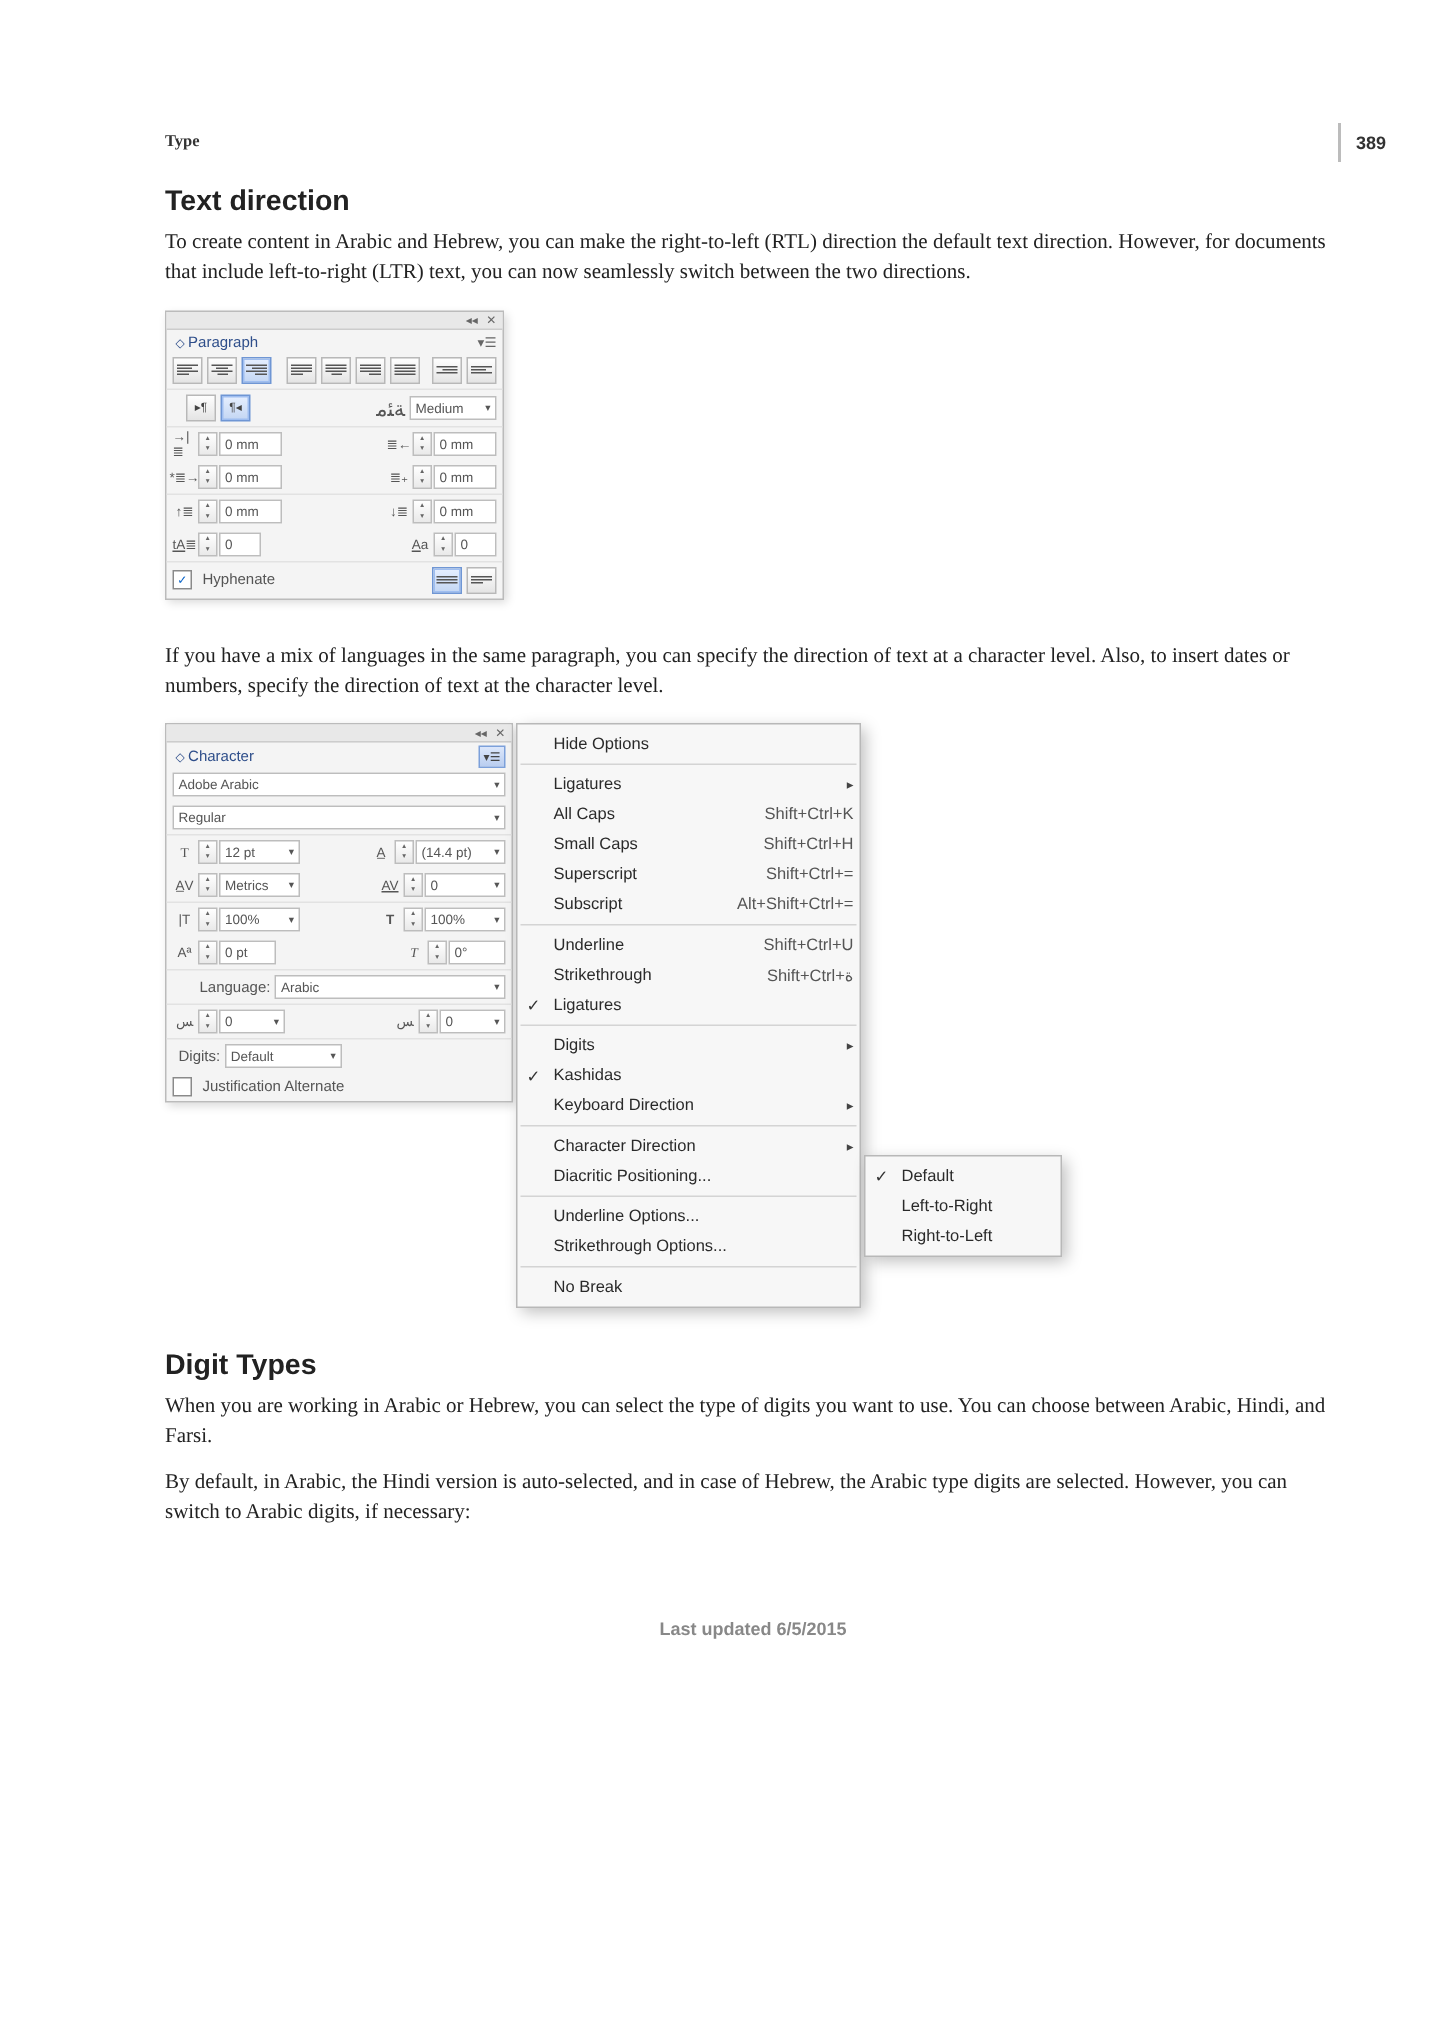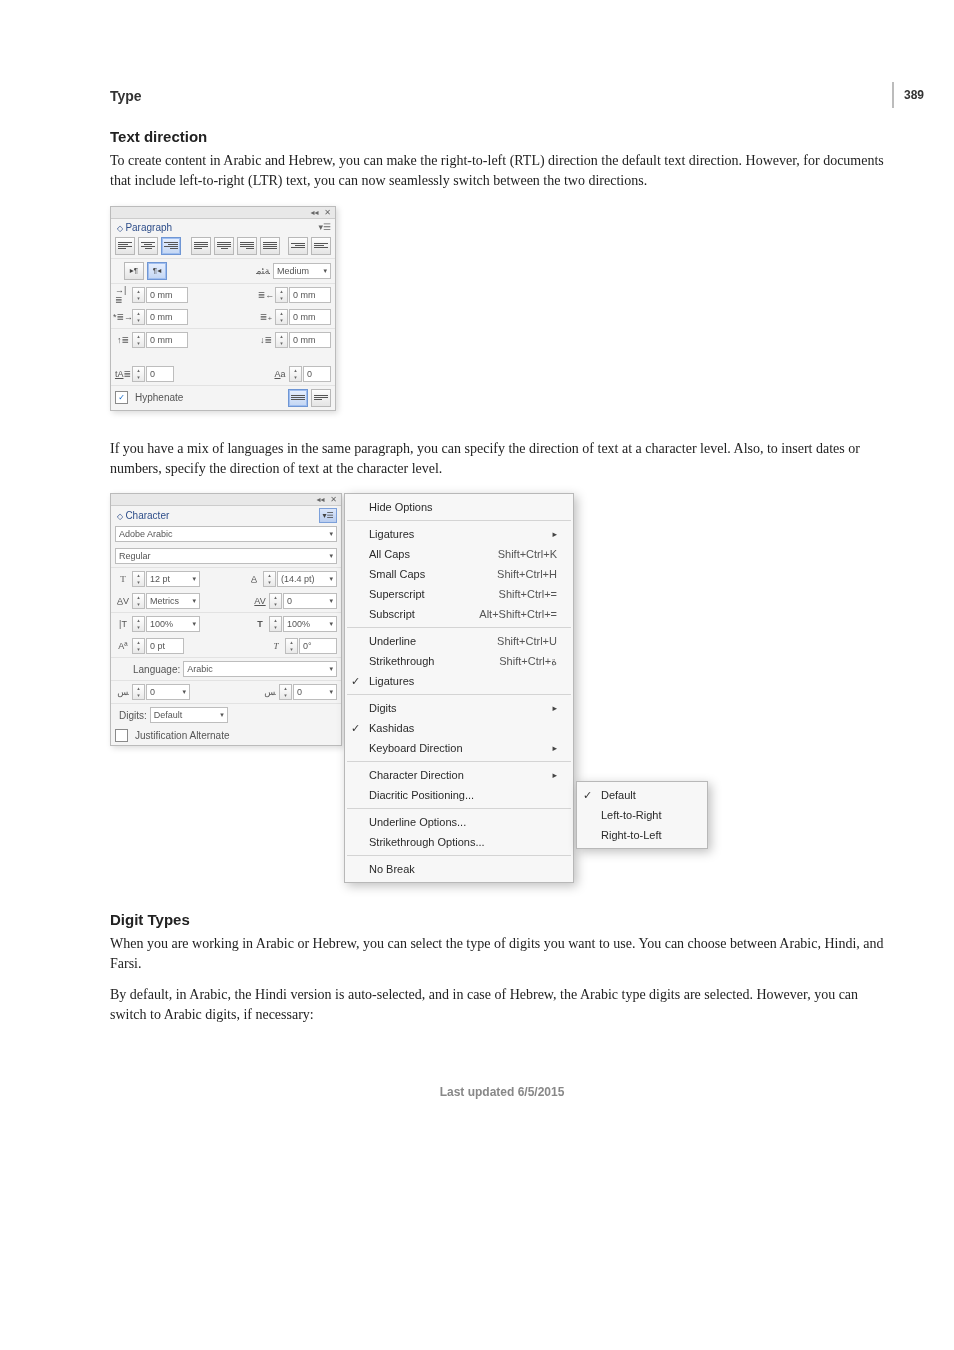--- a/index.html
+++ b/index.html
@@ -18,28 +18,28 @@
     position: absolute;
     top: 82px;
     right: 30px;
     font-family: "Myriad Pro", Helvetica, Arial, sans-serif;
     font-size: 12px;
     font-weight: 700;
     border-left: 2px solid #bcbcbc;
     padding: 6px 0 6px 10px;
   }
   .crumb {
-    font-family: Liberation Sans, sans-serif;
-    font-size: 14px;
+    font-family: Liberation Serif, serif;
+    font-size: 11px;
     font-weight: 700;
     margin-top: 18px;
   }
   h2.section {
     font-family: "Myriad Pro", Helvetica, Arial, sans-serif;
-    font-size: 15px;
+    font-size: 19px;
     font-weight: 700;
     margin: 24px 0 6px 0;
     color: #222;
   }
   p.body {
     font-size: 14px;
     line-height: 1.45;
     margin: 6px 0 10px 0;
     color: #222;
     max-width: 780px;
@@ -126,21 +126,21 @@
   .char-panel { width: 230px; }
   .menu {
     font-family: "Segoe UI", Tahoma, Arial, sans-serif;
     font-size: 11px;
     background: #f7f7f7;
     border: 1px solid #b8b8b8;
     box-shadow: 3px 3px 10px rgba(0,0,0,.25);
     padding: 3px 0;
     min-width: 228px;
   }
-  .menu .mi { display:flex; align-items:center; height:20px; padding: 0 16px 0 24px; position:relative; white-space:nowrap; color:#2a2a2a;}
+  .menu .mi { display:flex; align-items:center; height:20px; padding: 0 4px 0 24px; position:relative; white-space:nowrap; color:#2a2a2a;}
   .menu .mi .short { margin-left:auto; color:#555; font-size:11px; padding-left:18px;}
   .menu .mi .arrow { margin-left:auto; font-size:9px;color:#444;}
   .menu .sep { height:1px; background:#d4d4d4; margin:3px 2px; }
   .menu .check { position:absolute; left:6px; font-size:11px; color:#333;}
   .submenu { min-width: 130px; }
   .flex-row{display:flex;align-items:flex-start;}
 
 </style>
 </head>
 <body>
@@ -236,21 +236,21 @@
               <i style="width:100%"></i>
             </div>
           </div>
       </div>
 
       <div class="row">
         <div style="width:6px;"></div>
         <div class="icon-btn">▸¶</div>
         <div class="icon-btn selected">¶◂</div>
         <div class="spacer"></div>
-        <span style="font-size:10px;">ﺔﺌﻣ</span>
+        <span style="font-size:14px;">ﺔﺌﻣ</span>
         <div class="dropdown">
             <span>Medium</span>
             <span class="dd-arrow">▾</span>
           </div>
       </div>
 
       <div class="row">
         <div class="field">
             <span class="lbl">→|≣</span>
             <div class="spin">
@@ -301,21 +301,21 @@
         <div class="spacer"></div>
         <div class="field">
             <span class="lbl">↓≣</span>
             <div class="spin">
               <div>▴</div>
               <div>▾</div>
             </div>
             <div class="num-input">0 mm</div>
           </div>
       </div>
-      <div class="row" style="border-top:none;margin-top:12px;">
+      <div class="row" style="border-top:none;">
         <div class="field">
             <span class="lbl"><u>tA</u>≣</span>
             <div class="spin">
               <div>▴</div>
               <div>▾</div>
             </div>
             <div class="num-input" style="min-width:20px;">0</div>
           </div>
         <div class="spacer"></div>
         <div class="field">

